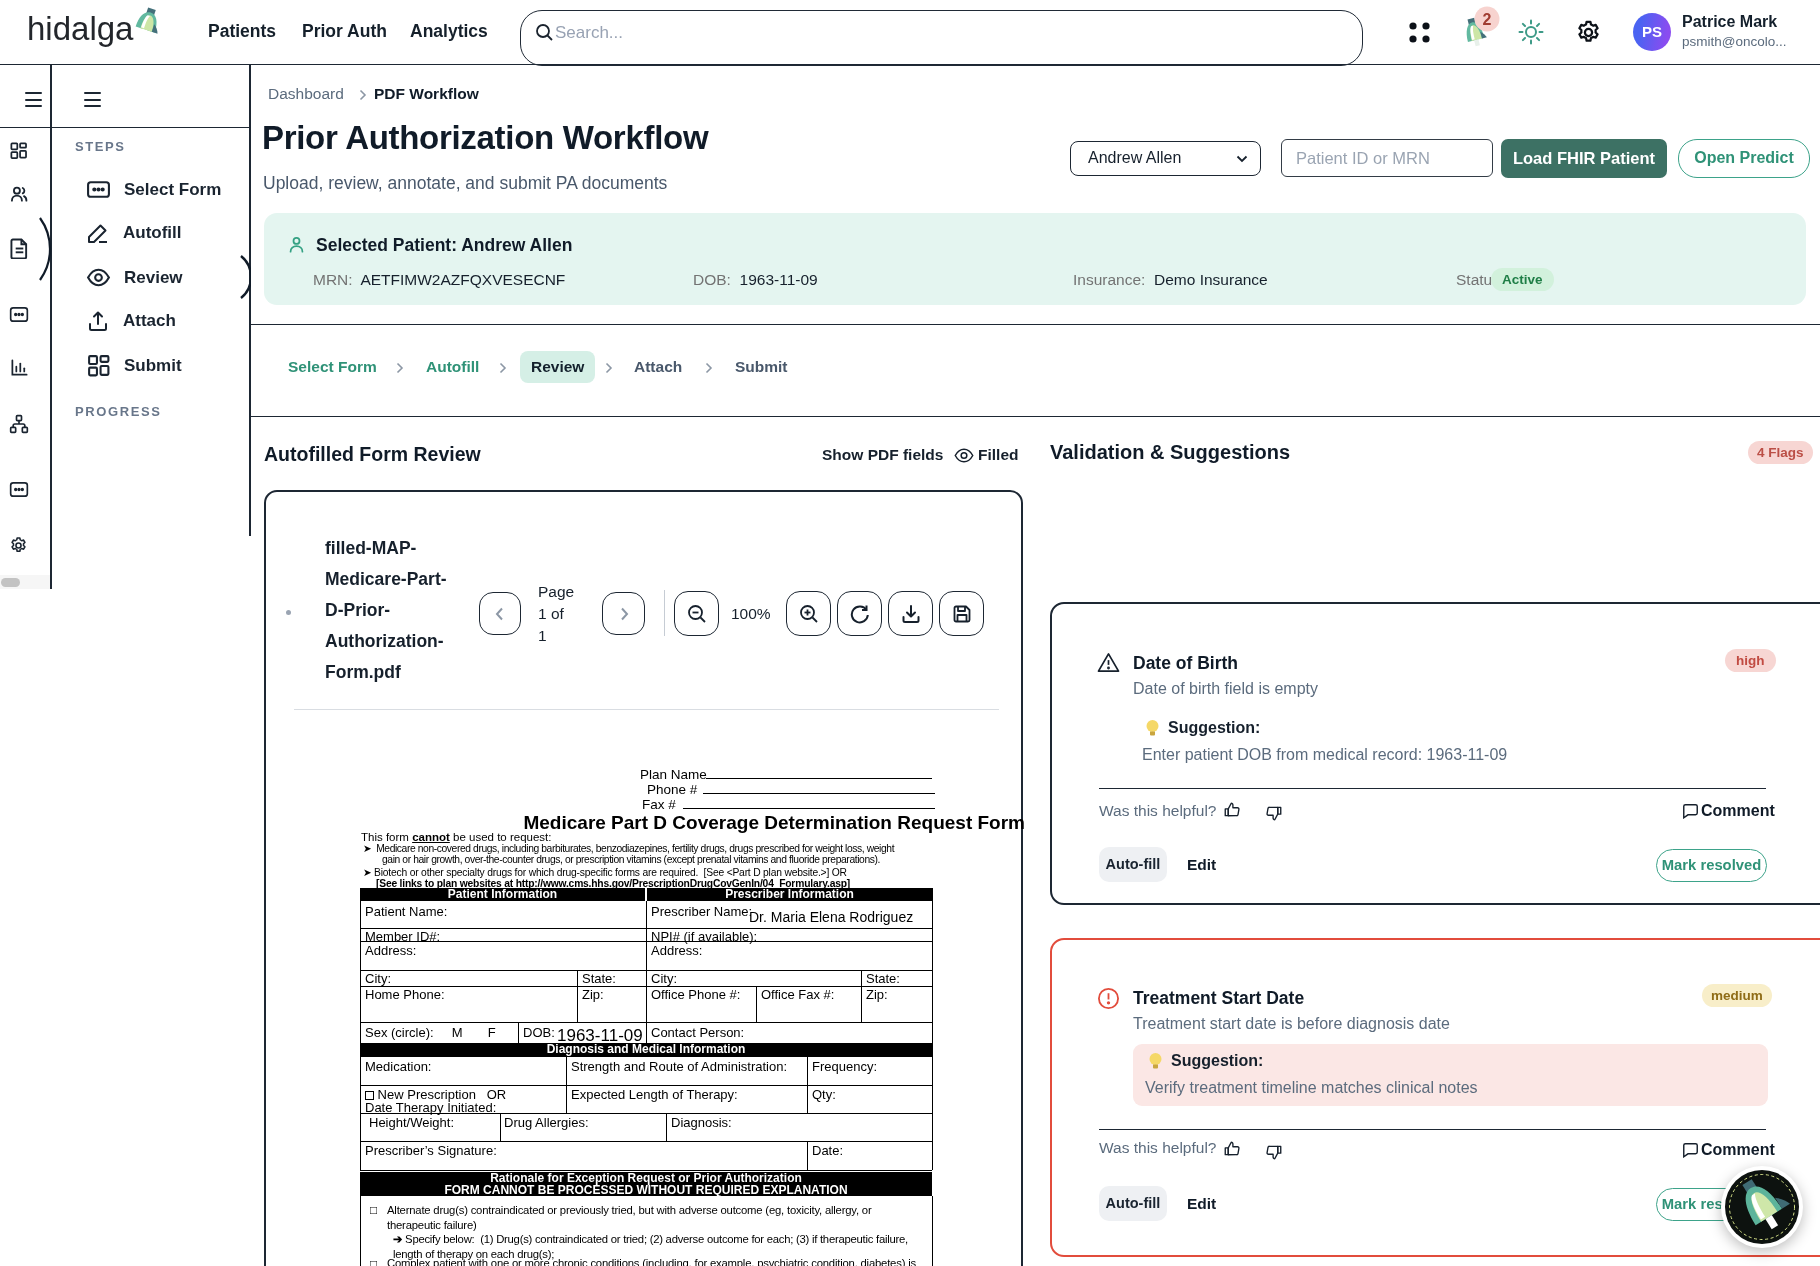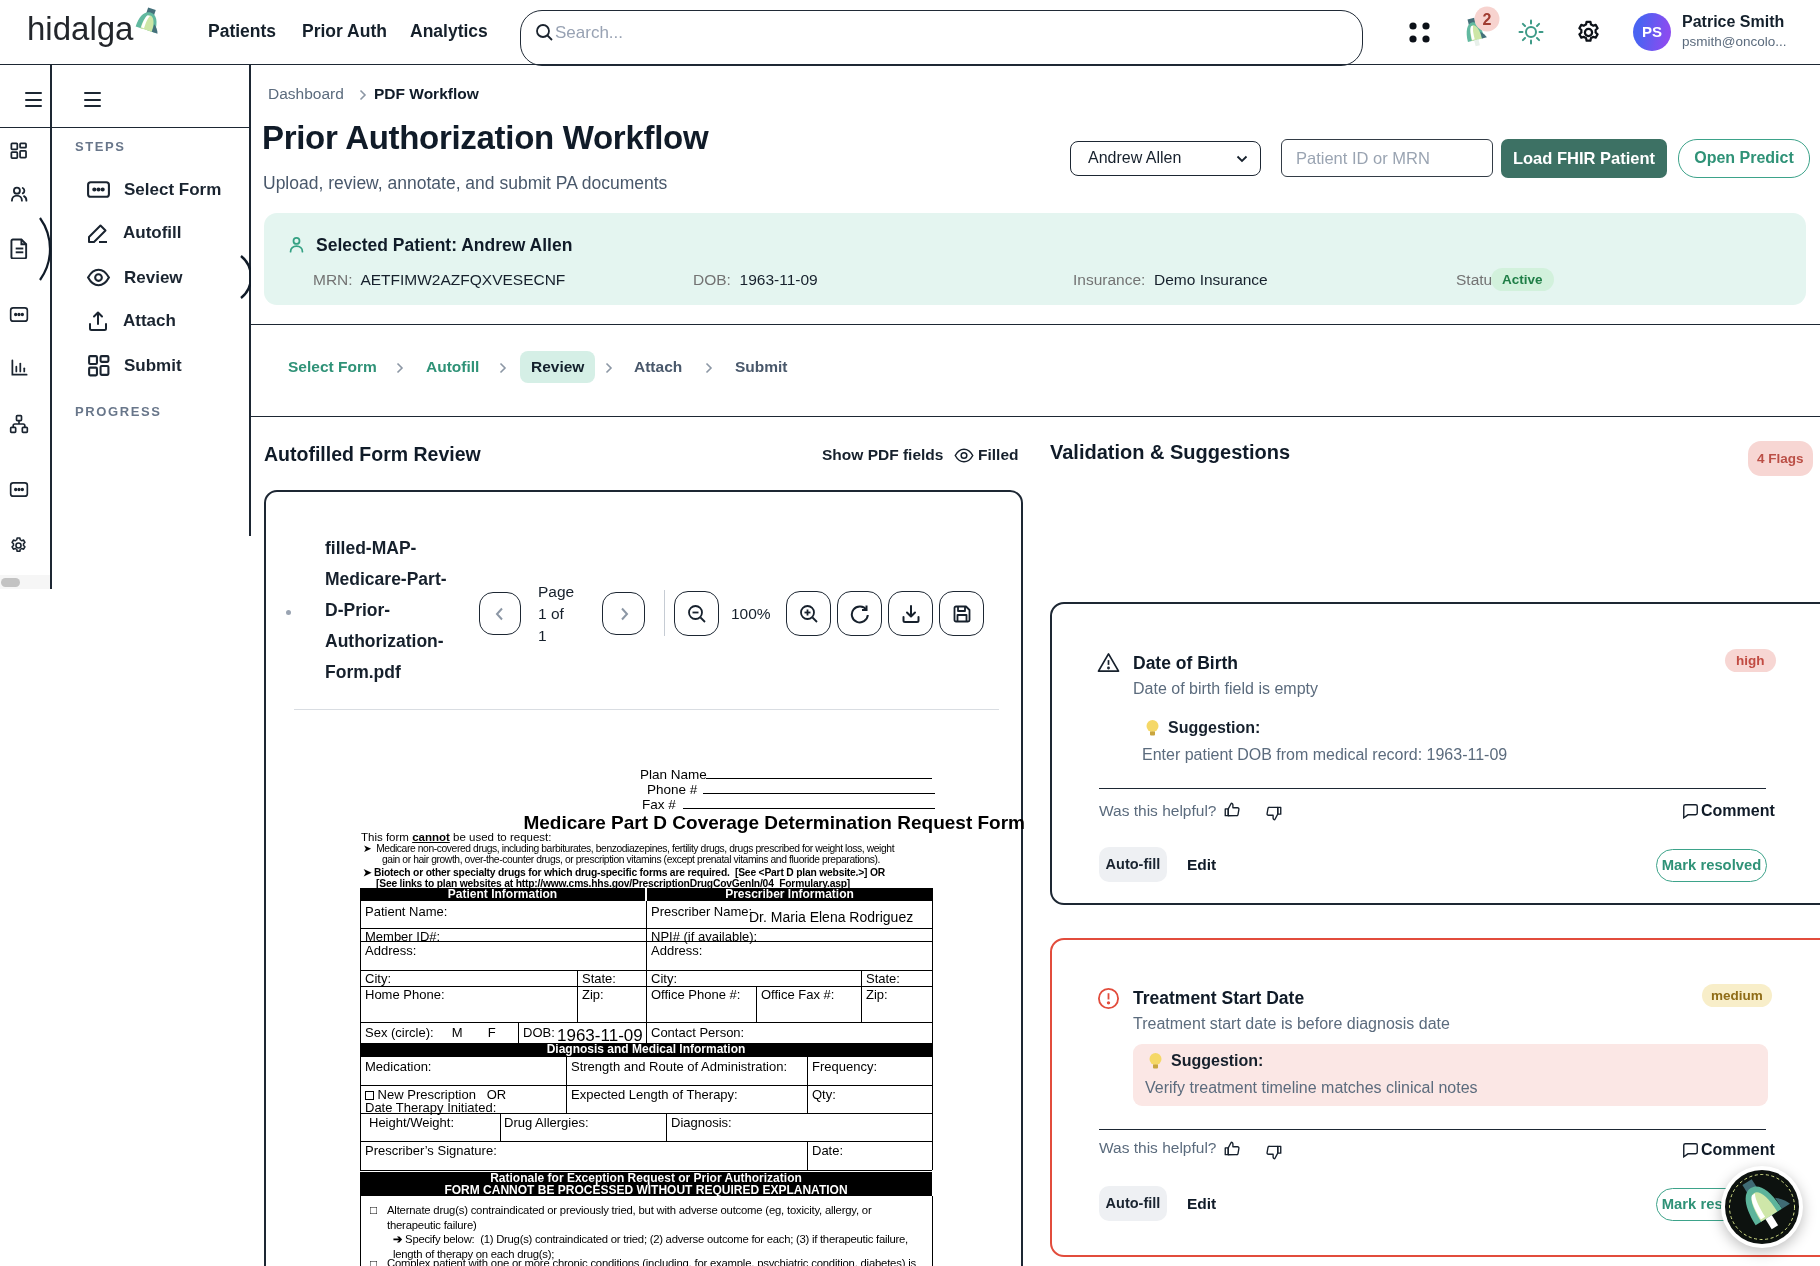--- a/index.html
+++ b/index.html
@@ -56,21 +56,21 @@
   #steprowtop { position:absolute; left:251px; top:324px; width:1569px; border-top:1.5px solid #1d2733; }
   #steprowbot { position:absolute; left:251px; top:416px; width:1569px; border-top:1.5px solid #1d2733; }
   .swrap { position:absolute; top:358px; font-size:15.5px; font-weight:600; }
 
   
   #lhead { position:absolute; left:264px; top:443px; font-size:19.5px; font-weight:800; color:#101b28; }
   #showpdf { position:absolute; left:822px; top:446px; font-size:15.5px; font-weight:600; color:#16202c; }
   #filled { position:absolute; left:978px; top:446px; font-size:15.5px; font-weight:600; color:#16202c; }
   #rhead { position:absolute; left:1050px; top:441px; font-size:20px; font-weight:800; color:#101b28; }
   #flags { position:absolute; left:1748px; top:441px; background:#f7d6d3; color:#bb4f46; font-size:13.5px; font-weight:600;
-           border-radius:13px; padding:10px 9px; }
+           border-radius:13px; padding:4px 9px; }
 
   
   #pdfcard { position:absolute; left:264px; top:490px; width:759px; height:900px; border:2px solid #1d2733; border-radius:13px; background:#fff; }
   .toolbtn { position:absolute; border:1.8px solid #1d2733; border-radius:14px; background:#fff; }
   #fname { position:absolute; left:59px; top:41px; width:140px; font-size:17.5px; font-weight:700; color:#16202c; line-height:31px; }
   #pdfdiv { position:absolute; left:28px; top:217px; width:705px; border-top:1px solid #d9dde2; }
 
   
   #pdfpage { position:absolute; left:0px; top:230px; width:759px; color:#000; }
 
@@ -140,21 +140,21 @@
         <line x1="19" y1="19" x2="21.1" y2="21.1"></line>
       <line x1="4.9" y1="21.1" x2="7" y2="19"></line>
         <line x1="19" y1="7" x2="21.1" y2="4.9"></line>
     </svg>
 
     <svg class="abs" style="left:1575px;top:19px" width="27" height="27" viewBox="0 0 24 24" fill="none" stroke="#0c1118" stroke-width="2" stroke-linejoin="round">
       <path d="M10.3 2.5 h3.4 l.5 2.4 a7 7 0 0 1 1.9 1.1 l2.3-.8 1.7 3 -1.8 1.6 a7 7 0 0 1 0 2.2 l1.8 1.6 -1.7 3 -2.3-.8 a7 7 0 0 1 -1.9 1.1 l-.5 2.4 h-3.4 l-.5-2.4 a7 7 0 0 1 -1.9-1.1 l-2.3.8 -1.7-3 1.8-1.6 a7 7 0 0 1 0-2.2 L3.9 8.2 l1.7-3 2.3.8 a7 7 0 0 1 1.9-1.1 Z"></path>
       <circle cx="12" cy="12" r="3.2"></circle>
     </svg>
     <div id="avatar">PS</div>
-    <div id="uname">Patrice Smith</div>
+    <div id="uname">Patrice Mark</div>
     <div id="umail">psmith@oncolo...</div>
   </div>
 
   <div id="rail"></div>
   <div id="steps"></div>
   <div id="sidediv"></div>
   <div class="burger abs" style="left:25px;top:92px">
       <div></div>
       <div></div>
       <div></div>
@@ -395,21 +395,21 @@
       <div class="abs" style="left:374px;top:45px;font-size:13.5px">Plan Name</div>
       <div class="abs" style="left:440px;top:56px;width:226px;border-top:1px solid #000"></div>
       <div class="abs" style="left:381px;top:60px;font-size:13.5px">Phone #</div>
       <div class="abs" style="left:437px;top:71px;width:232px;border-top:1px solid #000"></div>
       <div class="abs" style="left:376px;top:75px;font-size:13.5px">Fax #</div>
       <div class="abs" style="left:417px;top:86px;width:252px;border-top:1px solid #000"></div>
       <div class="abs" style="left:0;top:90px;width:759px;text-align:right;font-size:19px;font-weight:700">Medicare Part D Coverage Determination Request Form</div>
       <div class="abs" style="left:95px;top:109px;font-size:11.5px;white-space:nowrap">This form <span style="text-decoration:underline;font-weight:700">cannot</span> be used to request:</div>
       <div class="abs" style="left:97px;top:120px;font-size:10.3px;letter-spacing:-0.4px;white-space:nowrap">➤&nbsp; Medicare non-covered drugs, including barbiturates, benzodiazepines, fertility drugs, drugs prescribed for weight loss, weight</div>
       <div class="abs" style="left:116px;top:132px;font-size:10.3px;letter-spacing:-0.4px;white-space:nowrap">gain or hair growth, over-the-counter drugs, or prescription vitamins (except prenatal vitamins and fluoride preparations).</div>
-      <div class="abs" style="left:97px;top:144px;font-size:10.3px;letter-spacing:-0.2px;font-weight:700;white-space:nowrap">➤ Biotech or other specialty drugs for which drug-specific forms are required.&nbsp; [See &lt;Part D plan website.&gt;] OR</div>
+      <div class="abs" style="left:97px;top:144px;font-size:10.3px;letter-spacing:-0.2px;font-weight:400;white-space:nowrap">➤ Biotech or other specialty drugs for which drug-specific forms are required.&nbsp; [See &lt;Part D plan website.&gt;] OR</div>
       <div class="abs" style="left:110px;top:155.5px;font-size:10.3px;letter-spacing:-0.2px;font-weight:700;white-space:nowrap">[See links to plan websites at http://www.cms.hhs.gov/PrescriptionDrugCovGenIn/04_Formulary.asp]</div>
 
       <div class="abs" style="left:94px;top:166px;width:285px;height:13px;background:#000;color:#fff;text-align:center;font-size:12px;font-weight:700;line-height:13px">Patient Information</div>
       <div class="abs" style="left:381px;top:166px;width:285px;height:13px;background:#000;color:#fff;text-align:center;font-size:12px;font-weight:700;line-height:13px">Prescriber Information</div>
 
       <div class="abs" style="left:94px;top:166px;width:0;height:282px;border-left:1px solid #000"></div>
       <div class="abs" style="left:666px;top:166px;width:0;height:282px;border-left:1px solid #000"></div>
       <div class="abs" style="left:380px;top:179px;width:0;height:142px;border-left:1px solid #000"></div>
       <div class="abs" style="left:94px;top:206px;width:572px;border-top:1px solid #000"></div>
       <div class="abs" style="left:94px;top:219px;width:572px;border-top:1px solid #000"></div>

